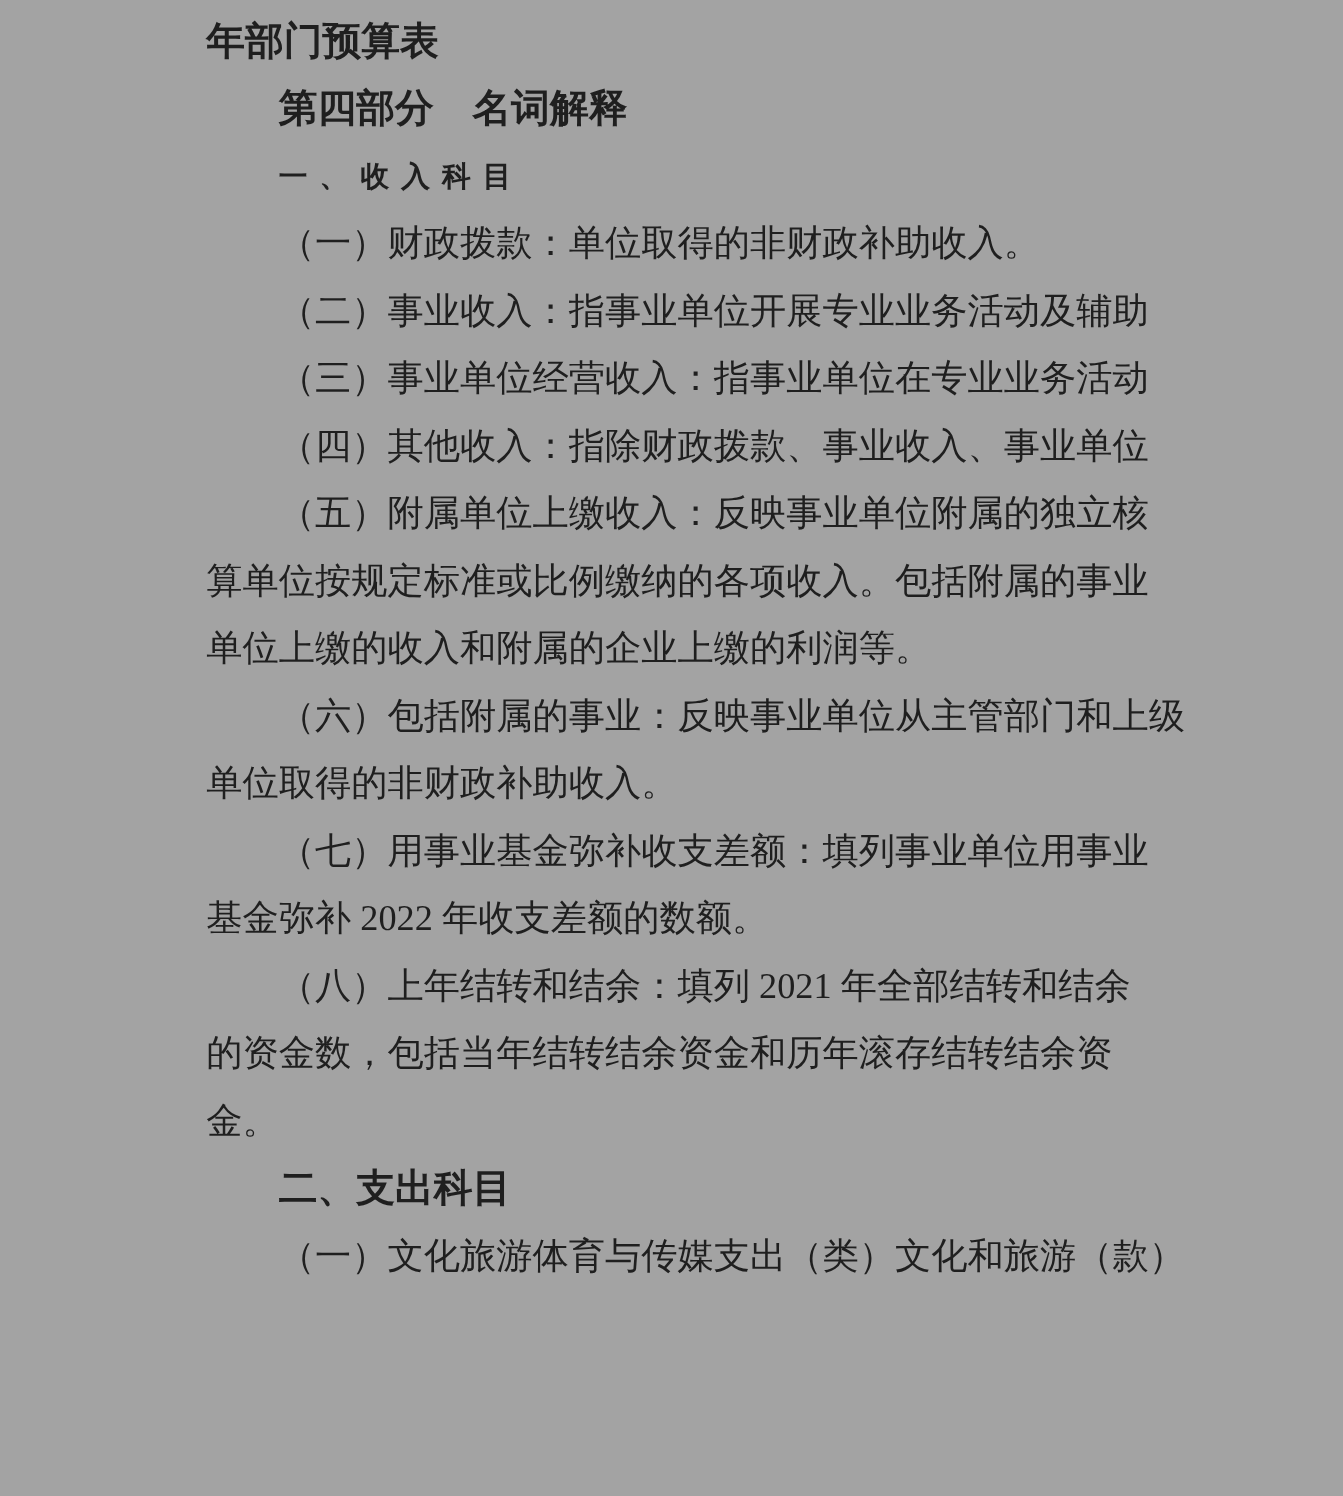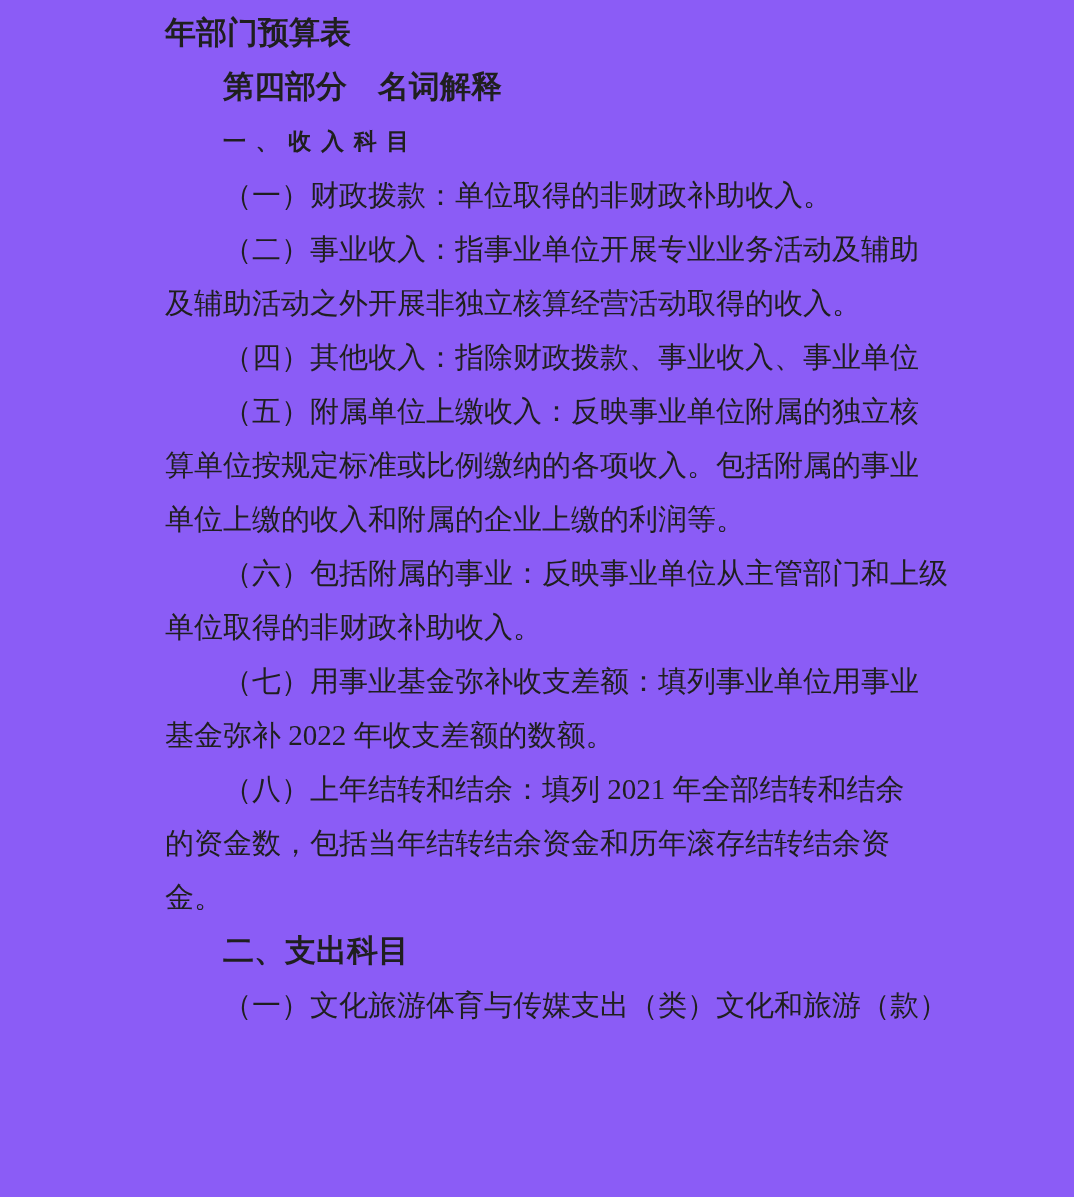--- a/index.html
+++ b/index.html
@@ -10,21 +10,21 @@
     width: 1074px;
     height: 1197px;
     background: #ffffff;
     overflow: hidden;
   }
   .page {
     box-sizing: border-box;
     width: 1074px;
     height: 1197px;
     padding: 6px 40px 0 165px;
-    background: #8b5cf6;
+    background: #a3a3a3;
   }
   .ln {
     line-height: 54px;
     height: 54px;
     font-size: 29px;
     color: #1f1f1f;
     font-family: "Liberation Serif", "DejaVu Serif", serif;
     white-space: nowrap;
     letter-spacing: 0;
   }
@@ -55,21 +55,21 @@
 </style>
 </head>
 <body>
 
 <div class="page">
   <div class="ln title-tail">年部门预算表</div>
   <div class="ln part-heading indent">第四部分　名词解释</div>
   <div class="ln sec-heading-1 indent">一、收入科目</div>
   <div class="ln indent">（一）财政拨款：单位取得的非财政补助收入。</div>
   <div class="ln indent">（二）事业收入：指事业单位开展专业业务活动及辅助</div>
-  <div class="ln">及辅助活动之外开展非独立核算经营活动取得的收入。</div>
+  <div class="ln indent">（三）事业单位经营收入：指事业单位在专业业务活动</div>
   <div class="ln indent">（四）其他收入：指除财政拨款、事业收入、事业单位</div>
   <div class="ln indent">（五）附属单位上缴收入：反映事业单位附属的独立核</div>
   <div class="ln">算单位按规定标准或比例缴纳的各项收入。包括附属的事业</div>
   <div class="ln">单位上缴的收入和附属的企业上缴的利润等。</div>
   <div class="ln indent">（六）包括附属的事业：反映事业单位从主管部门和上级</div>
   <div class="ln">单位取得的非财政补助收入。</div>
   <div class="ln indent">（七）用事业基金弥补收支差额：填列事业单位用事业</div>
   <div class="ln">基金弥补 2022 年收支差额的数额。</div>
   <div class="ln indent">（八）上年结转和结余：填列 2021 年全部结转和结余</div>
   <div class="ln">的资金数，包括当年结转结余资金和历年滚存结转结余资</div>

